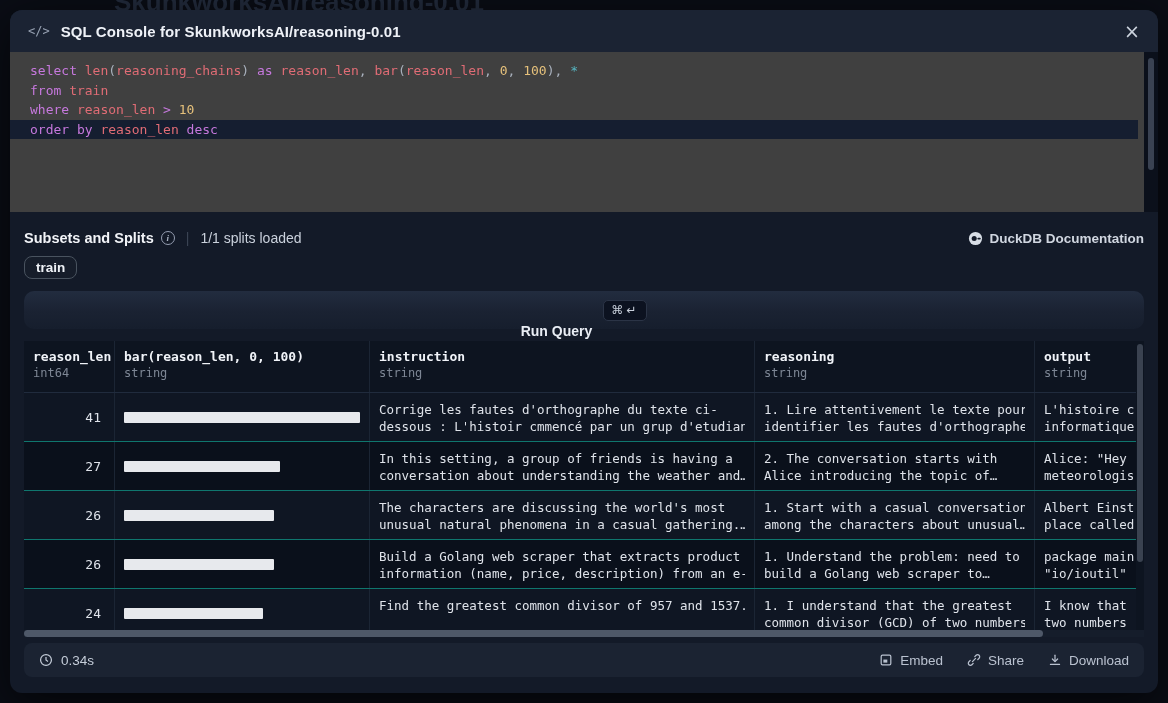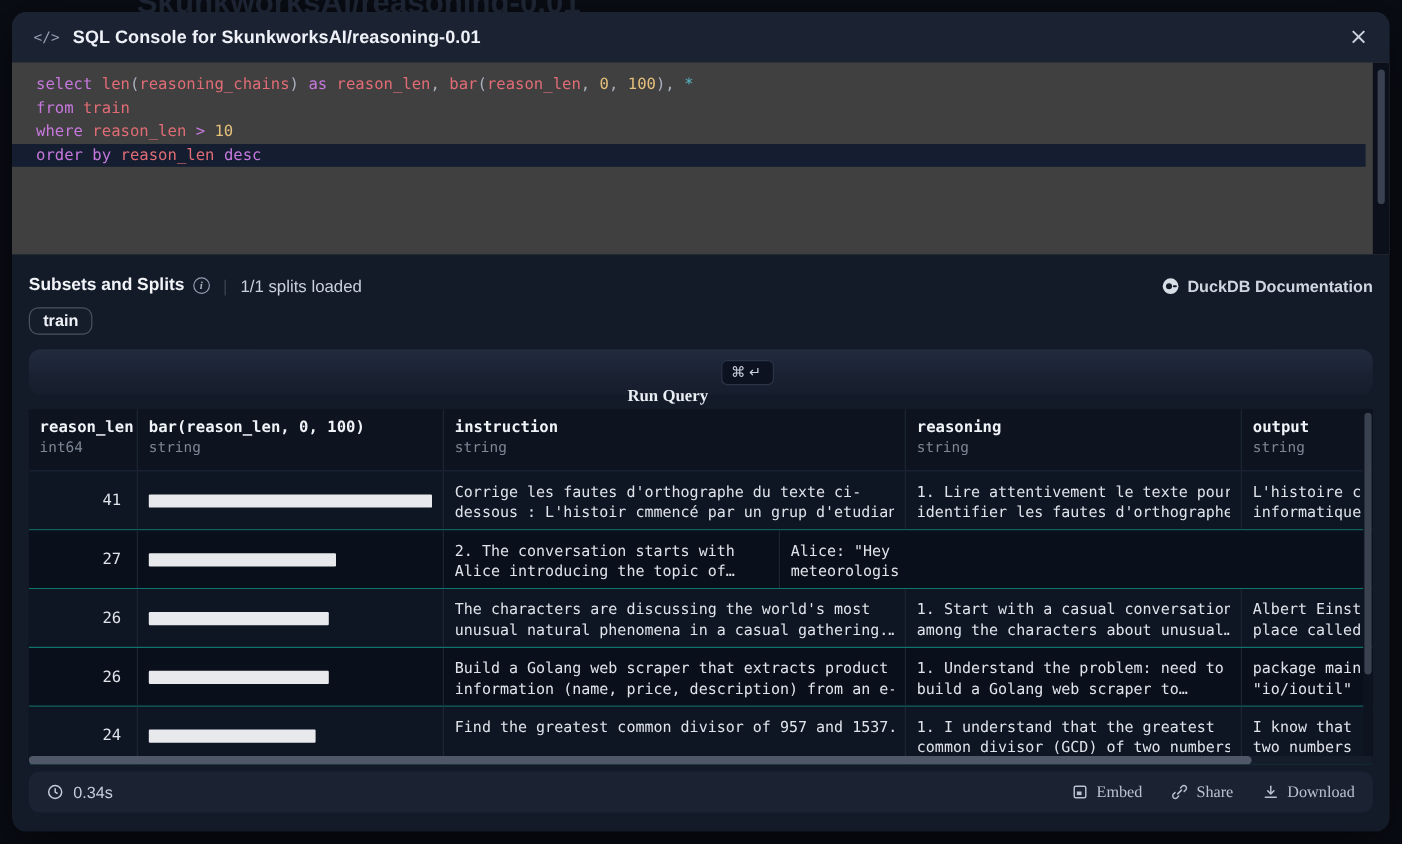--- a/index.html
+++ b/index.html
@@ -57,21 +57,21 @@
   .split-chip {
     display:inline-block; padding:3px 11px; border:1px solid #49535f;
     border-radius:8px; background:#161d2a; color:#eef1f6;
     font-size:13.5px; font-weight:bold; cursor:pointer;
   }
   .run-btn {
     margin-top:12px; width:100%; height:38px; border:none; border-radius:10px;
     background:linear-gradient(180deg,#222c3f 0%, #1a2232 55%, #161e2d 100%);
     display:flex; align-items:center; justify-content:center; gap:11px; cursor:pointer;
   }
-  .run-label { font-size:14px; font-weight:bold; color:#e9edf4; font-family:Liberation Serif, serif;margin-top:42px; }
+  .run-label { font-size:14px; font-weight:bold; color:#e9edf4; font-family:Liberation Sans, sans-serif;margin-top:42px; }
   .kbd-badge {
     background:#0c1220; border:1px solid #2b3446; border-radius:5px;
     padding:2px 7px 3px; color:#c9d0db; font-size:12px; letter-spacing:3px;
     font-family:"DejaVu Sans", sans-serif;
   }
   
   .table-wrap { position:relative; margin-top:12px; height:296px; background:#0d1420; overflow:hidden; }
   .t-row { display:flex; width:1120px; }
   .t-head { height:52px; border-bottom:1px solid #202b3d; }
   .th, .td { border-right:1px solid #1b2534; overflow:hidden; flex:0 0 auto; }
@@ -91,21 +91,21 @@
   .table-vsb-thumb { position:absolute; top:3px; right:1px; width:6px; height:218px; border-radius:3px; background:#3a4250; cursor:pointer; }
   .table-hsb { position:absolute; bottom:0; left:0; width:100%; height:7px; background:#151d2b; }
   .table-hsb-thumb { position:absolute; bottom:0; left:0; width:91%; height:7px; border-radius:4px; background:#4e5868; cursor:pointer; }
   
   .footer-bar {
     margin-top:6px; height:34px; background:#1b2332; border-radius:8px;
     display:flex; align-items:center; padding:0 15px;
   }
   .duration { display:flex; align-items:center; gap:8px; color:#c5cdd9; font-size:13.5px; }
   .footer-actions { margin-left:auto; display:flex; gap:24px; }
-  .footer-btn { display:flex; align-items:center; gap:7px; color:#bac2d0; font-size:13.5px; background:none; border:none; cursor:pointer; font-family:Liberation Serif, serif; }
+  .footer-btn { display:flex; align-items:center; gap:7px; color:#bac2d0; font-size:13.5px; background:none; border:none; cursor:pointer; font-family:Liberation Sans, sans-serif; }
   .icon-svg { display:block; }
 </style>
 </head>
 <body>
 
 <div class="screen">
   <div class="bg-heading">SkunkworksAI/reasoning-0.01</div>
 
   <div class="modal">
 
@@ -190,20 +190,24 @@
               </div>
               <div class="td c4">
                 <div class="cell-line">L'histoire co</div>
                 <div class="cell-line">informatique </div>
               </div>
             </div>
             <div class="t-row">
               <div class="td c0 num-cell">27</div>
               <div class="td c1 bar-cell">
                 <div class="bar-fill" style="width: 156px;"></div>
+              </div>
+              <div class="td c2">
+                <div class="cell-line">In this setting, a group of friends is having a</div>
+                <div class="cell-line">conversation about understanding the weather and…</div>
               </div>
               <div class="td c3">
                 <div class="cell-line">2. The conversation starts with</div>
                 <div class="cell-line">Alice introducing the topic of…</div>
               </div>
               <div class="td c4">
                 <div class="cell-line">Alice: "Hey g</div>
                 <div class="cell-line">meteorologist</div>
               </div>
             </div>

